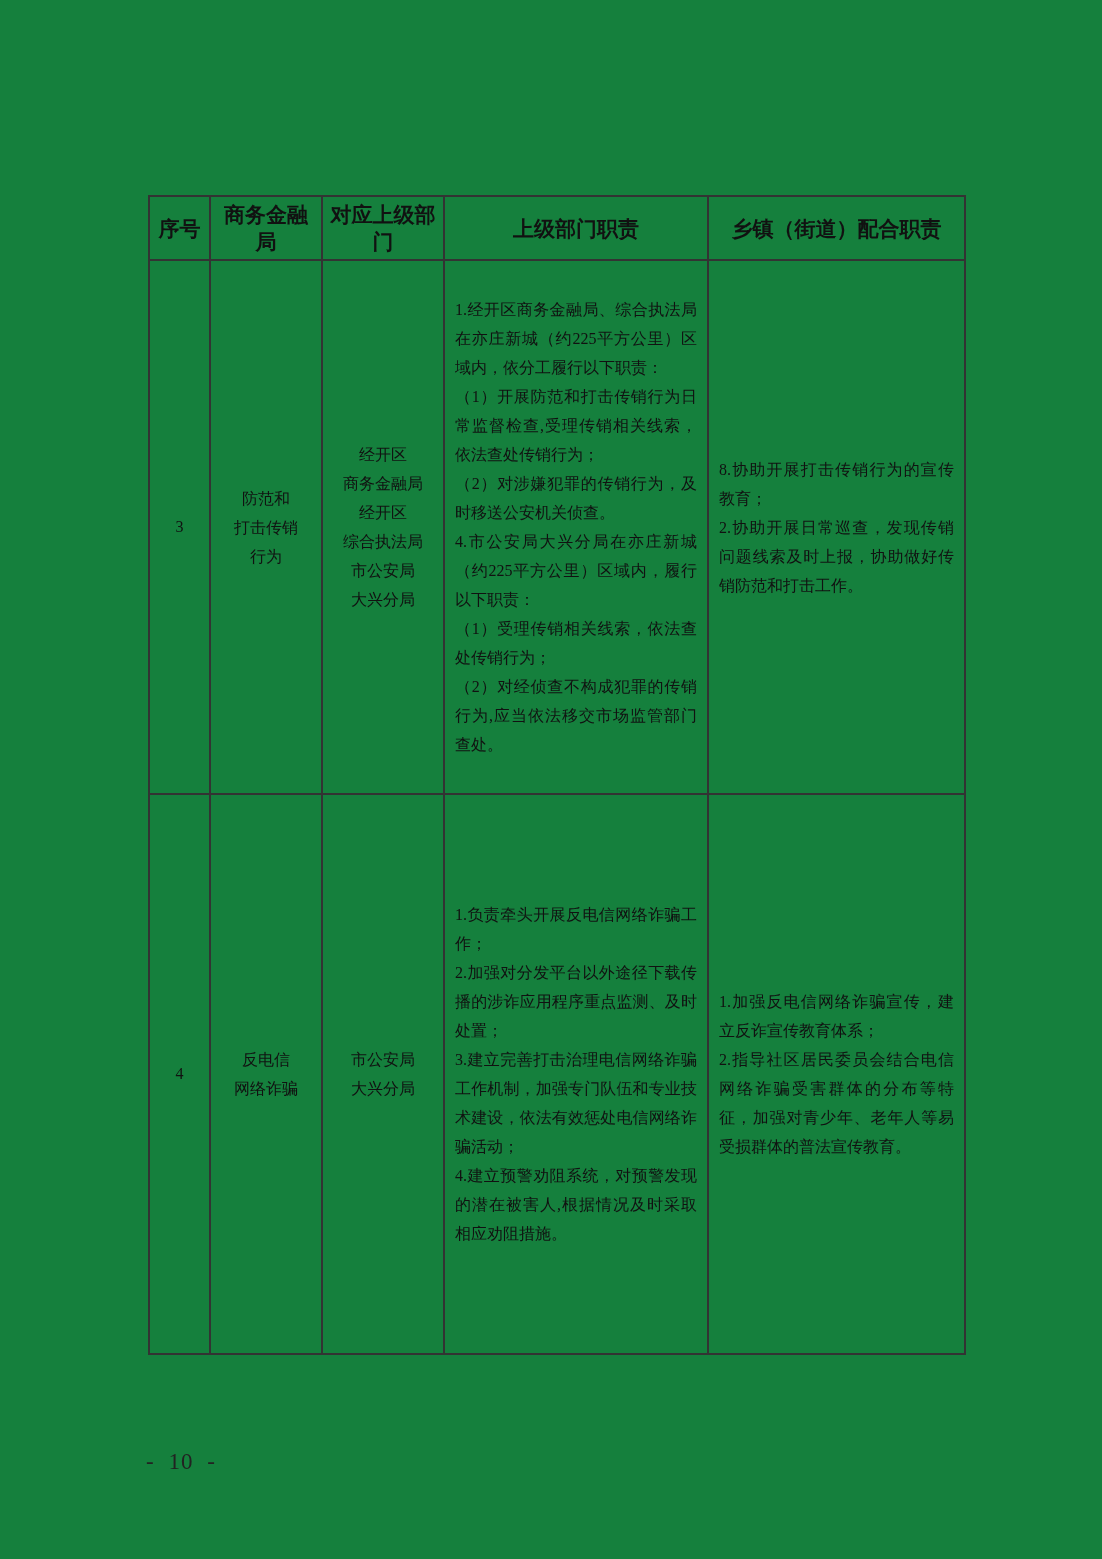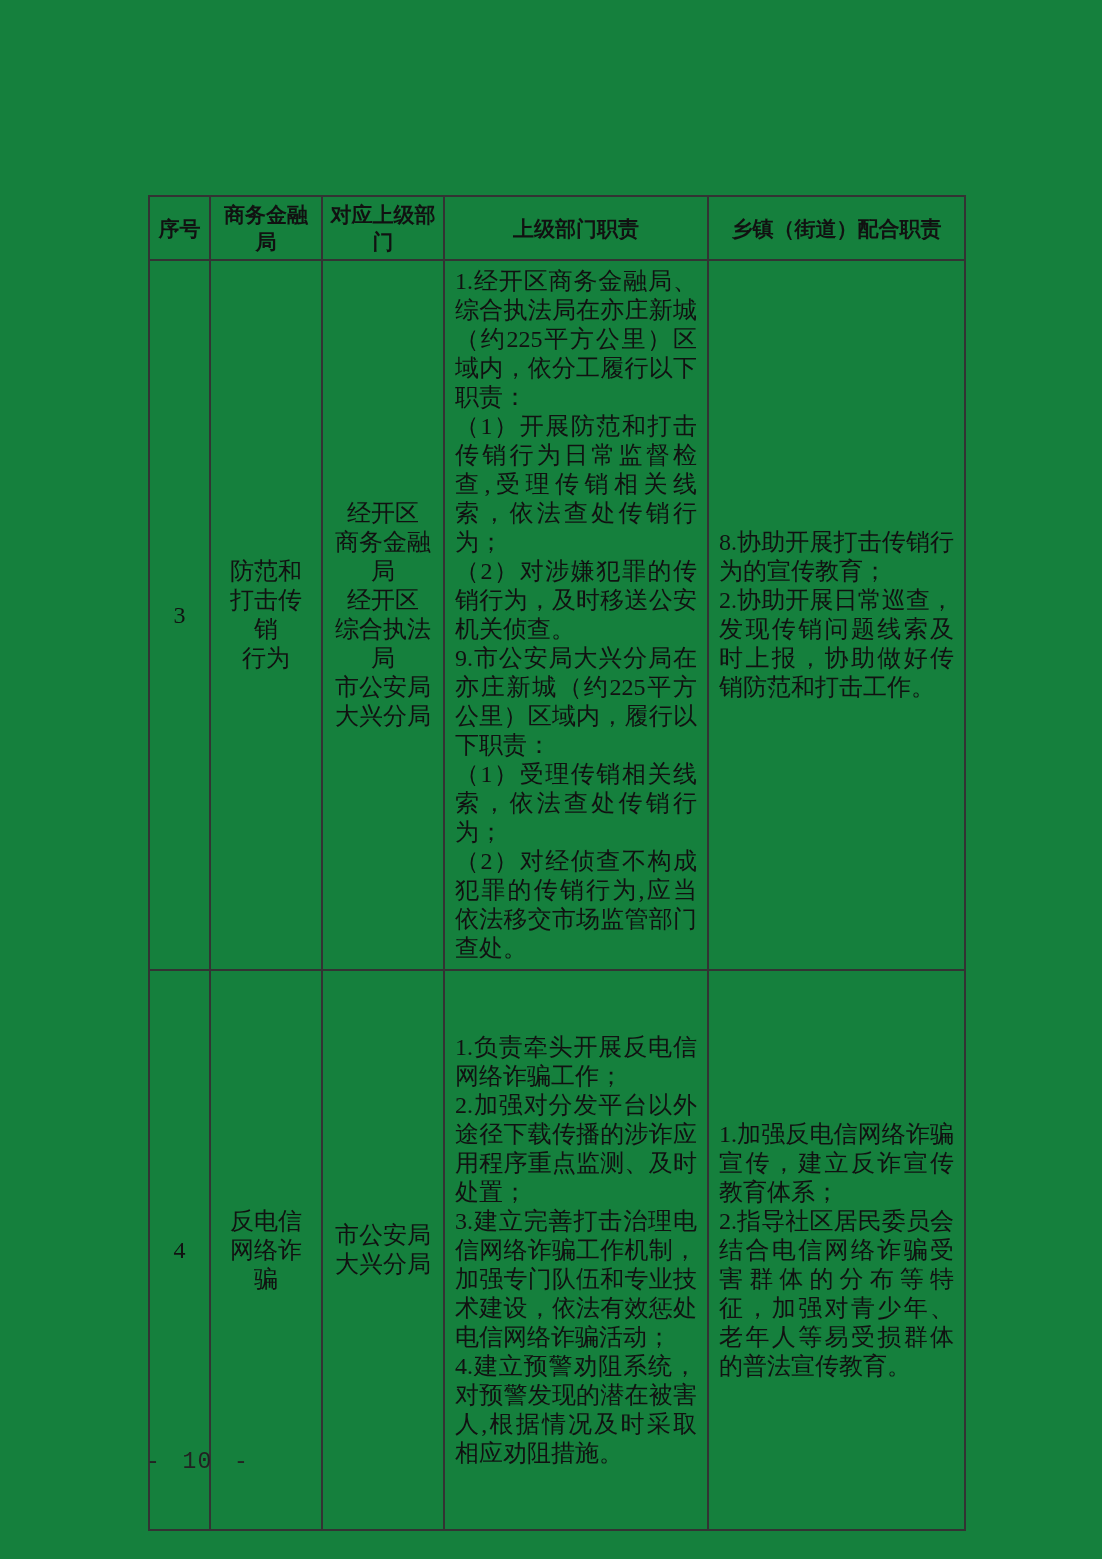--- a/index.html
+++ b/index.html
@@ -37,21 +37,21 @@
     font-family: "Liberation Sans", sans-serif;
     font-weight: bold;
     font-size: 21px;
     line-height: 27px;
     text-align: center;
     vertical-align: middle;
     padding: 4px 3px;
     color: #111111;
   }
   .resp-table td {
-    font-size: 24px;
+    font-size: 16px;
     vertical-align: middle;
     color: #111111;
   }
   .cell-center {
     text-align: center;
     white-space: pre-line;
     line-height: 29px;
     padding: 11px;
   }
   .cell-num {
@@ -69,21 +69,20 @@
     text-justify: inter-character;
   }
   .page-number {
     position: absolute;
     left: 146px;
     top: 1449px;
     font-size: 23px;
     color: #222222;
     letter-spacing: 1px;
     word-spacing: 7px;
-    font-family: Liberation Mono, monospace;
   }
 </style>
 </head>
 <body>
 
 <div class="page">
 
   <table class="resp-table">
     <colgroup>
       <col style="width:61px">
@@ -109,21 +108,21 @@
         <td class="cell-center">经开区
 商务金融局
 经开区
 综合执法局
 市公安局
 大兴分局</td>
         <td class="cell-duties">
             <p>1.经开区商务金融局、综合执法局在亦庄新城（约225平方公里）区域内，依分工履行以下职责：</p>
             <p>（1）开展防范和打击传销行为日常监督检查,受理传销相关线索，依法查处传销行为；</p>
             <p>（2）对涉嫌犯罪的传销行为，及时移送公安机关侦查。</p>
-            <p>9.市公安局大兴分局在亦庄新城（约225平方公里）区域内，履行以下职责：</p>
+            <p>4.市公安局大兴分局在亦庄新城（约225平方公里）区域内，履行以下职责：</p>
             <p>（1）受理传销相关线索，依法查处传销行为；</p>
             <p>（2）对经侦查不构成犯罪的传销行为,应当依法移交市场监管部门查处。</p>
           </td>
         <td class="cell-duties">
             <p>8.协助开展打击传销行为的宣传教育；</p>
             <p>2.协助开展日常巡查，发现传销问题线索及时上报，协助做好传销防范和打击工作。</p>
           </td>
       </tr>
 
       <tr style="height:560px">

